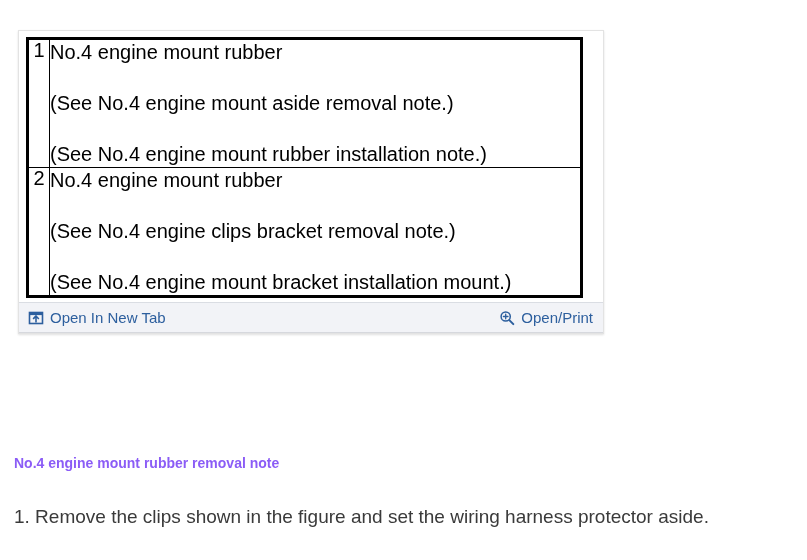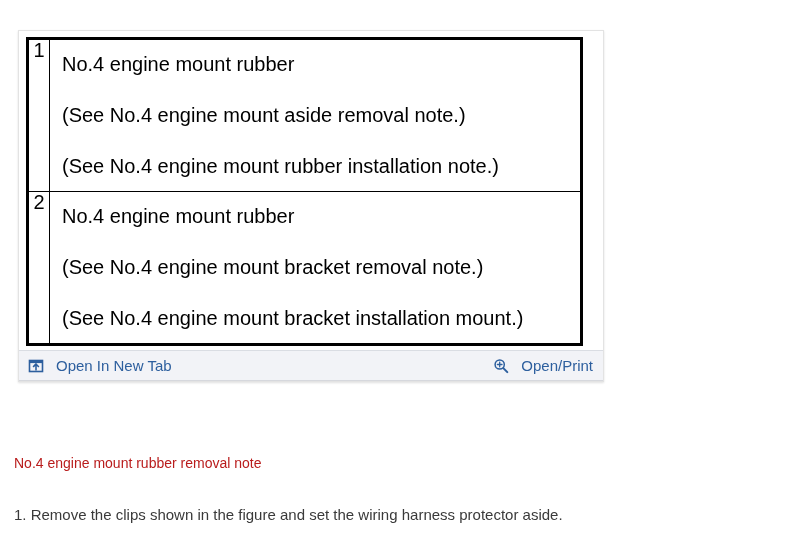--- a/index.html
+++ b/index.html
@@ -54,69 +54,69 @@
     padding-top: 12px;
   }
   td.desc-cell {
     padding: 9px 0 10px 8px;
   }
   .desc-line {
     font-size: 20px;
     line-height: 25px;
     white-space: nowrap;
     color: #000000;
-    margin: 12px;
+    margin: 0;
   }
   .desc-line + .desc-line {
     margin-top: 26px;
   }
 
   
   #figure-toolbar {
     height: 31px;
     background: #f2f3f7;
     border-top: 1px solid #dadde3;
     border-bottom: 1px solid #d6d8dd;
     display: flex;
     align-items: center;
     justify-content: space-between;
     padding: 0 10px 0 9px;
     box-sizing: border-box;
   }
   .tool-link {
     display: inline-flex;
     align-items: center;
-    gap: 12px;
+    gap: 6px;
     color: #2d5f9e;
     font-size: 15px;
     font-family: "Liberation Sans", sans-serif;
     text-decoration: none;
     cursor: pointer;
     white-space: nowrap;
   }
   .tool-link .label { line-height: 1; }
   .tool-icon { display: inline-flex; width: 16px; height: 16px; }
 
   
   #note-heading {
     position: absolute;
     left: 14px;
     top: 455px;
     font-size: 14px;
-    font-weight: normal;
-    color: #b91c1c;
+    font-weight: bold;
+    color: #8b5cf6;
     letter-spacing: 0;
     white-space: nowrap;
     text-align: right;
   }
   #note-step-1 {
     position: absolute;
     left: 14px;
     top: 506px;
-    font-size: 15px;
+    font-size: 19px;
     color: #3a3a3a;
     white-space: nowrap;
   }
 </style>
 </head>
 <body>
 
 <div id="figure-viewer">
 
   <div id="figure-image-area">
@@ -129,21 +129,21 @@
             <div class="desc-line">No.4 engine mount rubber</div>
             <div class="desc-line">(See No.4 engine mount aside removal note.)</div>
             <div class="desc-line">(See No.4 engine mount rubber installation note.)</div>
           </td>
         </tr>
 
         <tr>
           <td class="idx-cell">2</td>
           <td class="desc-cell">
             <div class="desc-line">No.4 engine mount rubber</div>
-            <div class="desc-line">(See No.4 engine mount bracket removal note.)</div>
+            <div class="desc-line">(See No.4 engine clips bracket removal note.)</div>
             <div class="desc-line">(See No.4 engine mount bracket installation mount.)</div>
           </td>
         </tr>
 
       </tbody>
     </table>
   </div>
 
   <div id="figure-toolbar">
 

